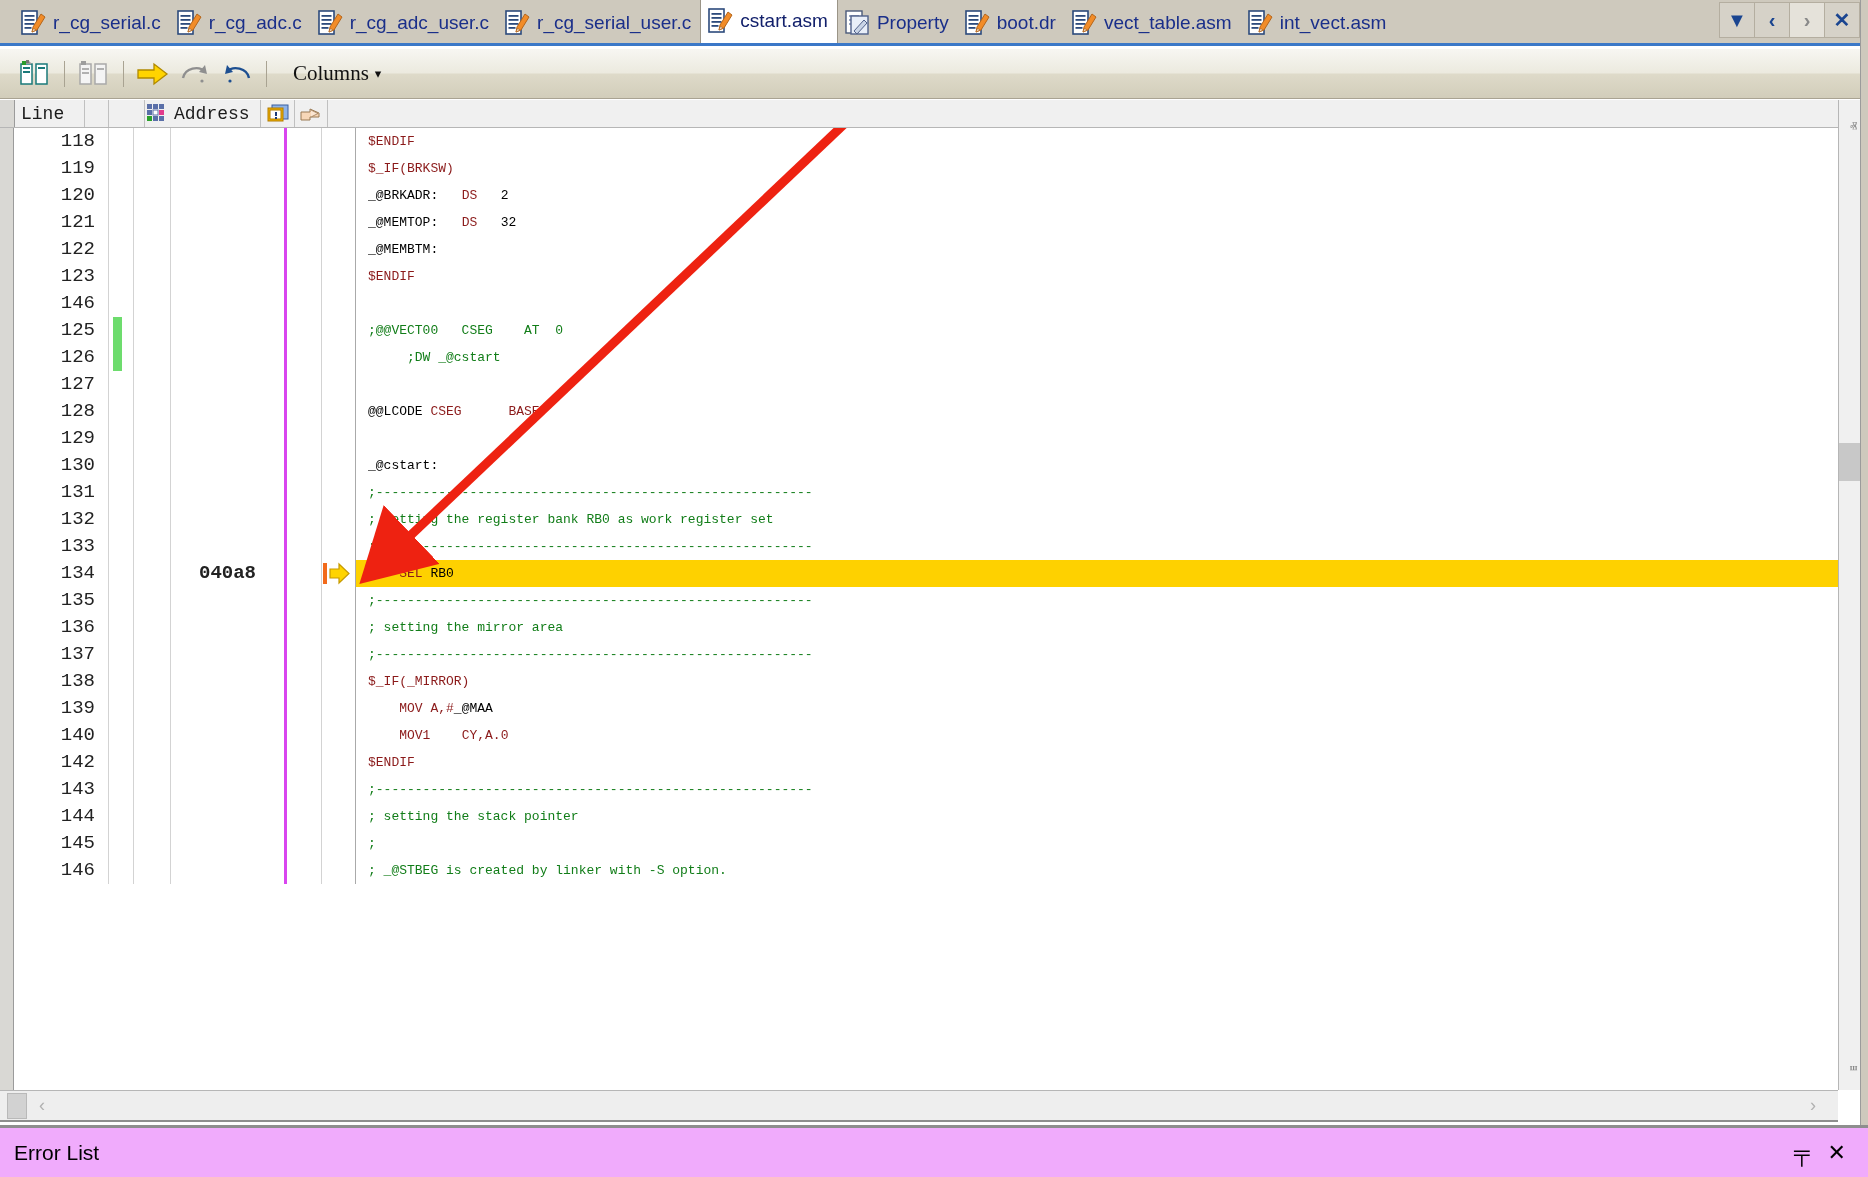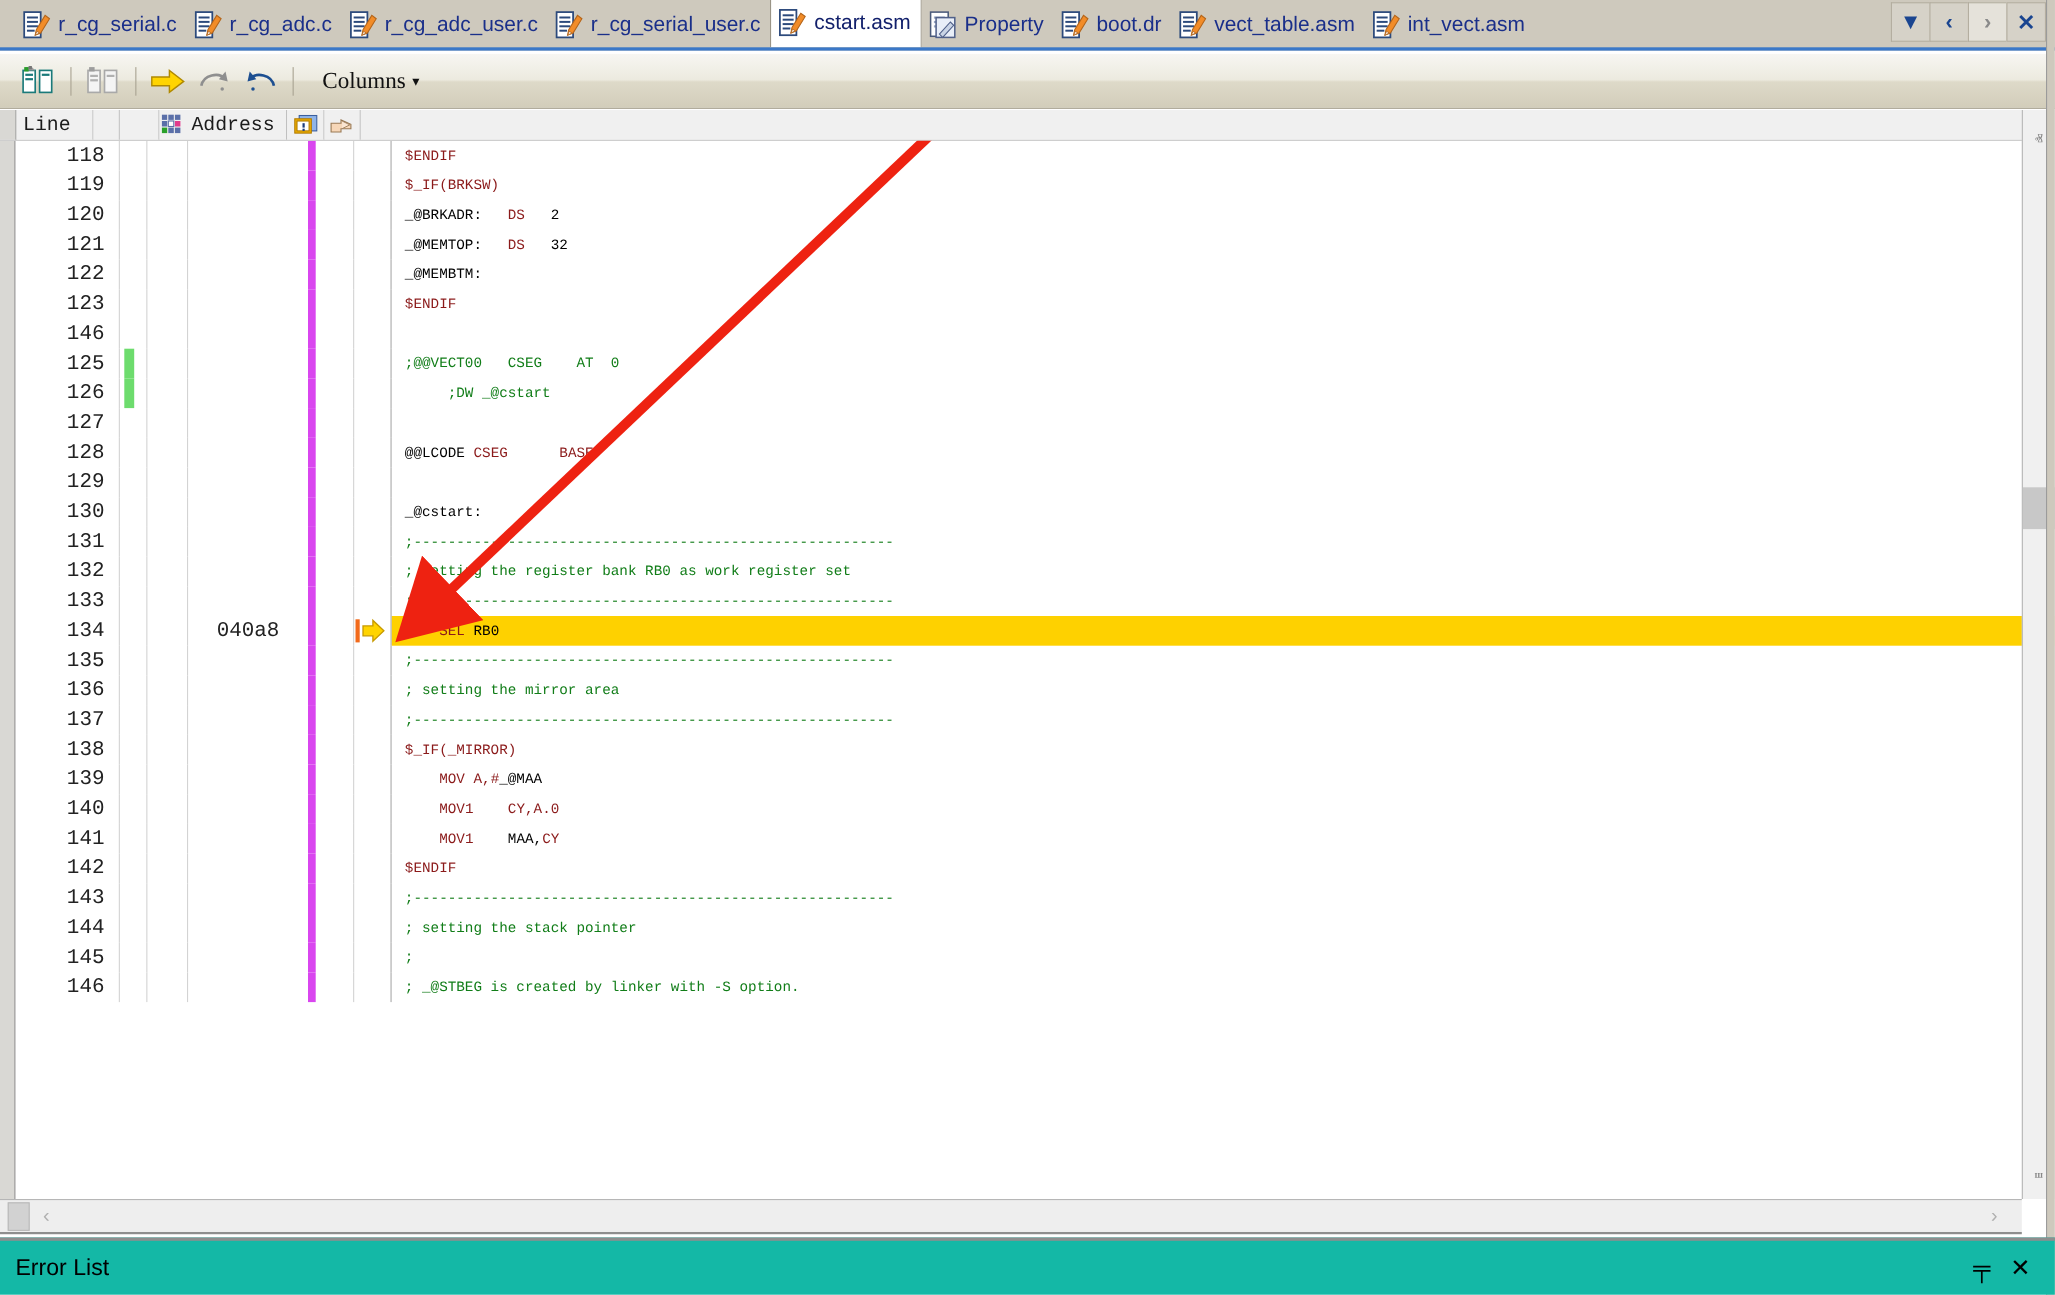--- a/index.html
+++ b/index.html
@@ -186,23 +186,24 @@
     position:absolute; left: 4px; top: 0; width: 9px; height: 27px;
     background: #6ddc6d;
   }
   .c-bp {
     width: 36px; border-right: 1px solid #d3d3d3; height: 27px; cursor: default;
   }
   .c-addr {
     width: 116px; box-sizing: border-box;
     text-align: center;
     font-size: 19px; color: #222222;
-    border-right: 7px solid #d946ef;
+    border-right: 3px solid #d946ef;
     height: 27px; line-height: 27px;
     cursor: default;
+    font-weight: bold;
   }
   .c-evt { width: 34px; border-right: 1px solid #d3d3d3; height:27px; cursor:default; }
   .c-pc {
     width: 33px; border-right: 1px solid #aaaaaa; height: 27px;
     position: relative; cursor: default;
   }
   .c-code {
     flex: 1 1 auto;
     height: 27px; line-height: 27px;
     font-size: 13px;
@@ -263,21 +264,21 @@
   #hscroll .harrow {
     color:#b0b0b0; font-size: 18px; margin-left: 12px; cursor: default;
   }
   #hscroll .harrow.right { margin-left:auto; margin-right: 22px; }
 
   
   #errbar {
     position: absolute;
     left: 0; bottom: 0;
     width: 1868px; height: 52px;
-    background: #14b8a6;
+    background: #f0abfc;
     border-top: 3px solid #8e8e8e;
     box-sizing: border-box;
     display: flex; align-items: center;
   }
   #errbar .title {
     font-size: 21px; color: #000000; margin-left: 14px;
     font-family: "Liberation Sans", sans-serif; cursor: default;
   }
   #errbar .btns { margin-left: auto; display:flex; gap: 18px; margin-right: 22px; }
   #errbar .btns span { font-size: 22px; color:#000; cursor: default; line-height: 1; }
@@ -734,29 +735,20 @@
       <div class="row">
         <div class="c-line">140</div>
         <div class="c-mark"></div>
         <div class="c-bp"></div>
         <div class="c-addr"></div>
         <div class="c-evt"></div>
         <div class="c-pc"></div>
         <div class="c-code"><span class="t-id">    </span><span class="t-kw">MOV1</span><span class="t-id">    </span><span class="t-kw">CY,A.0</span></div>
       </div>
       <div class="row">
-        <div class="c-line">141</div>
-        <div class="c-mark"></div>
-        <div class="c-bp"></div>
-        <div class="c-addr"></div>
-        <div class="c-evt"></div>
-        <div class="c-pc"></div>
-        <div class="c-code"><span class="t-id">    </span><span class="t-kw">MOV1</span><span class="t-id">    </span><span class="t-id">MAA,</span><span class="t-kw">CY</span></div>
-      </div>
-      <div class="row">
         <div class="c-line">142</div>
         <div class="c-mark"></div>
         <div class="c-bp"></div>
         <div class="c-addr"></div>
         <div class="c-evt"></div>
         <div class="c-pc"></div>
         <div class="c-code"><span class="t-kw">$ENDIF</span></div>
       </div>
       <div class="row">
         <div class="c-line">143</div>

